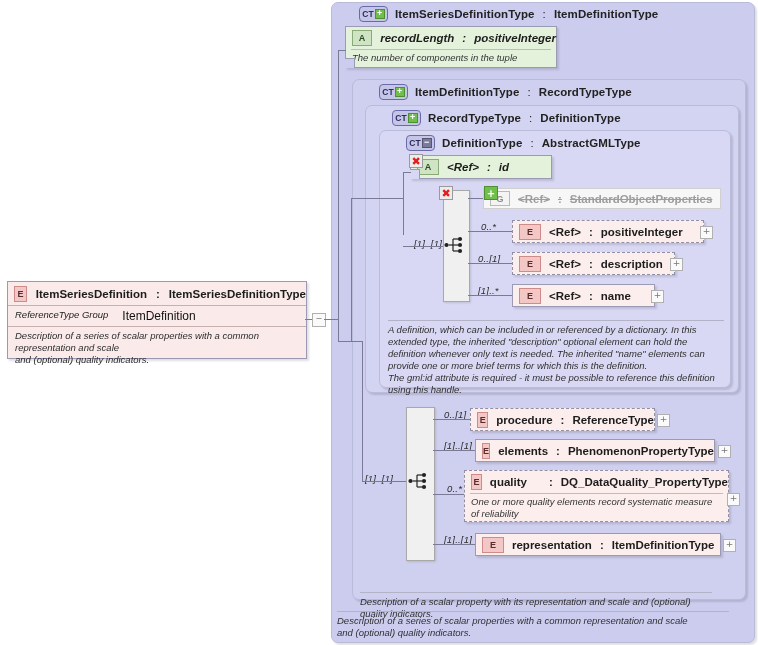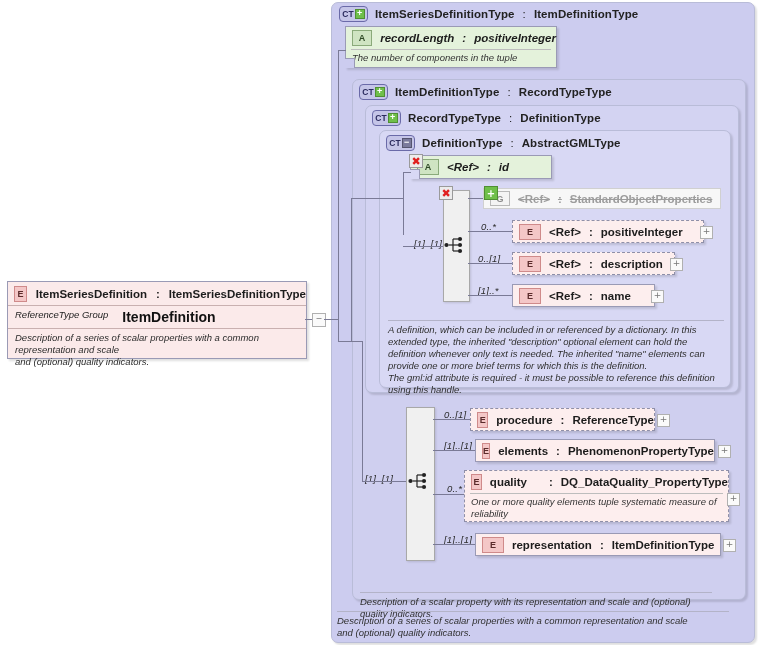--- a/index.html
+++ b/index.html
@@ -15,21 +15,21 @@
 
   .ct-header{position:absolute;left:8px;top:4px;display:flex;align-items:center;gap:7px;
              font-size:11.5px;color:#222;white-space:nowrap;letter-spacing:.1px;}
   .ct-header .nm{font-weight:bold;}
   .ct-header .sep{padding:0 1px;}
   .ct-header .ty{font-weight:bold;}
 
   
   .cticon{display:inline-flex;align-items:center;justify-content:center;width:27px;height:14px;
           border:1px solid #6a6aa8;border-radius:4px;background:#c5c5e8;font-size:8.5px;
-          font-weight:bold;color:#2b2b5e;gap:1px;line-height:1;}
+          font-weight:bold;color:#2b2b5e;gap:1px;line-height:1;margin-left:20px;}
   .cticon .pm{display:inline-block;width:8px;height:8px;line-height:7px;text-align:center;
               font-size:9px;font-weight:bold;}
   .cticon .pm.plus{background:#6fbf4a;color:#fff;border:1px solid #4f8f33;}
   .cticon .pm.minus{background:#7a7a9c;color:#fff;border:1px solid #55556f;}
 
   
   .node{position:absolute;box-sizing:border-box;background:#fdeeee;
         box-shadow:2px 2px 2px rgba(0,0,0,.13);}
   .node.solid{border:1px solid #9a9ab5;}
   .node.dashed{border:1px dashed #8f8fa8;}
@@ -83,21 +83,21 @@
   .annot .hr{border-top:1px solid #b3b3c8;margin-bottom:3px;}
 
   
   #rootbox{position:absolute;border:1px solid #9a9ab5;background:#fbeaea;
            box-shadow:2px 2px 2px rgba(0,0,0,.13);}
   #rootbox .hdr{display:flex;align-items:center;gap:9px;height:23px;padding-left:6px;}
   #rootbox .hdr .t{font-size:11.5px;font-weight:bold;color:#1c1c1c;white-space:nowrap;}
   #rootbox .sg{display:flex;gap:14px;padding:3px 7px 3px 7px;border-top:1px solid #c9b0b0;
                font-size:9.5px;}
   #rootbox .sg .k{font-style:italic;color:#222;}
-  #rootbox .sg .v{font-weight:bold;color:#111;font-size:14px;}
+  #rootbox .sg .v{font-weight:normal;color:#111;font-size:12px;}
   #rootbox .desc{border-top:1px solid #c9b0b0;padding:3px 7px 4px 7px;font-size:9.5px;
                  font-style:italic;color:#2c2c2c;line-height:12px;}
   .minusbox{position:absolute;width:12px;height:12px;border:1px solid #b0b0b0;background:#fafafa;
             font-size:9px;line-height:9px;text-align:center;color:#666;}
 </style>
 </head>
 <body>
 
 <div id="stage">
 
@@ -288,21 +288,21 @@
   <div class="hl" style="left:433px;top:450px;width:42px;"></div>
 
   <div class="node dashed" style="left:464px;top:470px;width:265px;height:52px;">
     <div class="row">
       <span class="eicon">E</span>
       <span class="lbl">quality</span>
       <span class="colon" style="margin-left:14px;">:</span>
       <span class="lbl">DQ_DataQuality_PropertyType</span>
     </div>
     <div class="docdiv"></div>
-    <div class="doc">One or more quality elements tuple systematic measure of reliability</div>
+    <div class="doc">One or more quality elements record systematic measure of reliability</div>
   </div>
   <div class="expander" style="left:727px;top:493px;">+</div>
   <div class="card" style="left:447px;top:483px;">0..*</div>
   <div class="hl" style="left:433px;top:494px;width:31px;"></div>
 
   <div class="node solid" style="left:475px;top:533px;width:246px;height:23px;">
     <div class="row">
       <span class="eicon">E</span>
       <span class="lbl">representation</span>
       <span class="colon">:</span>

